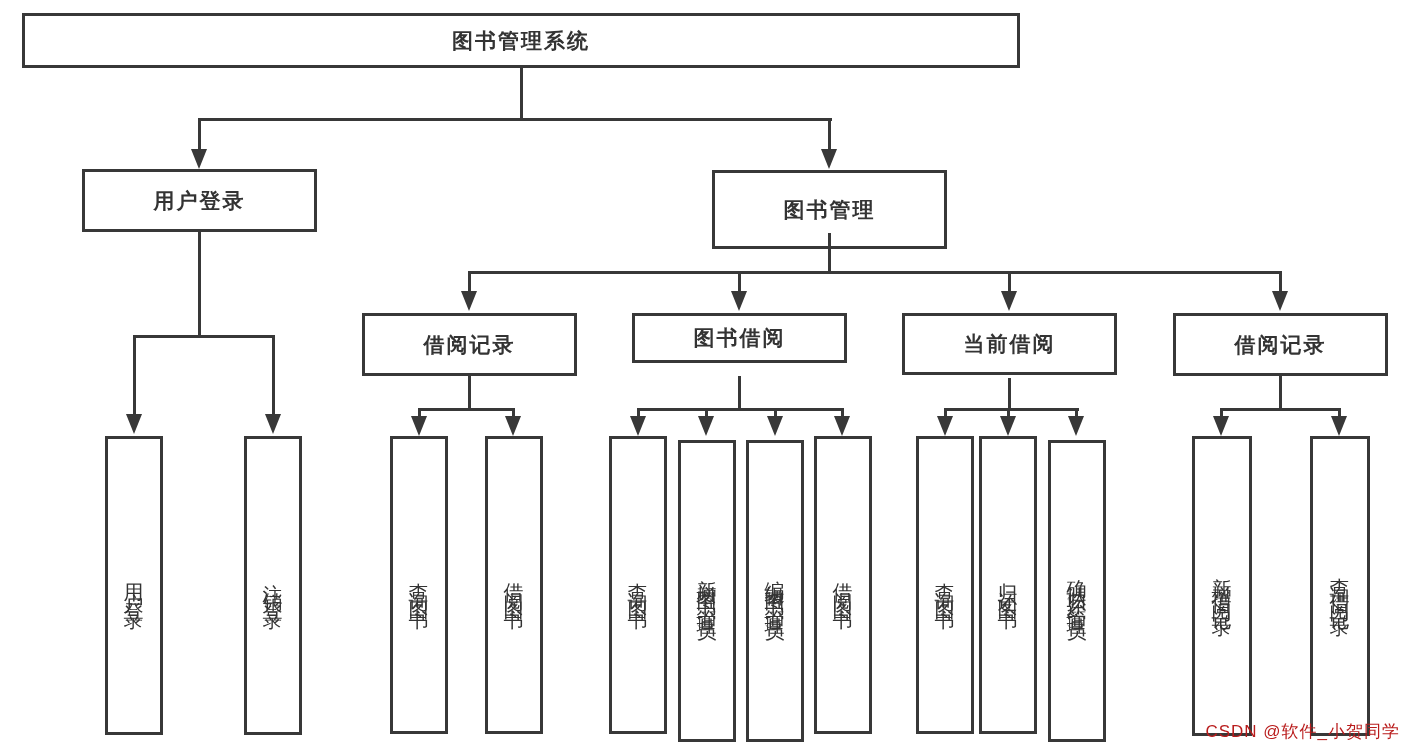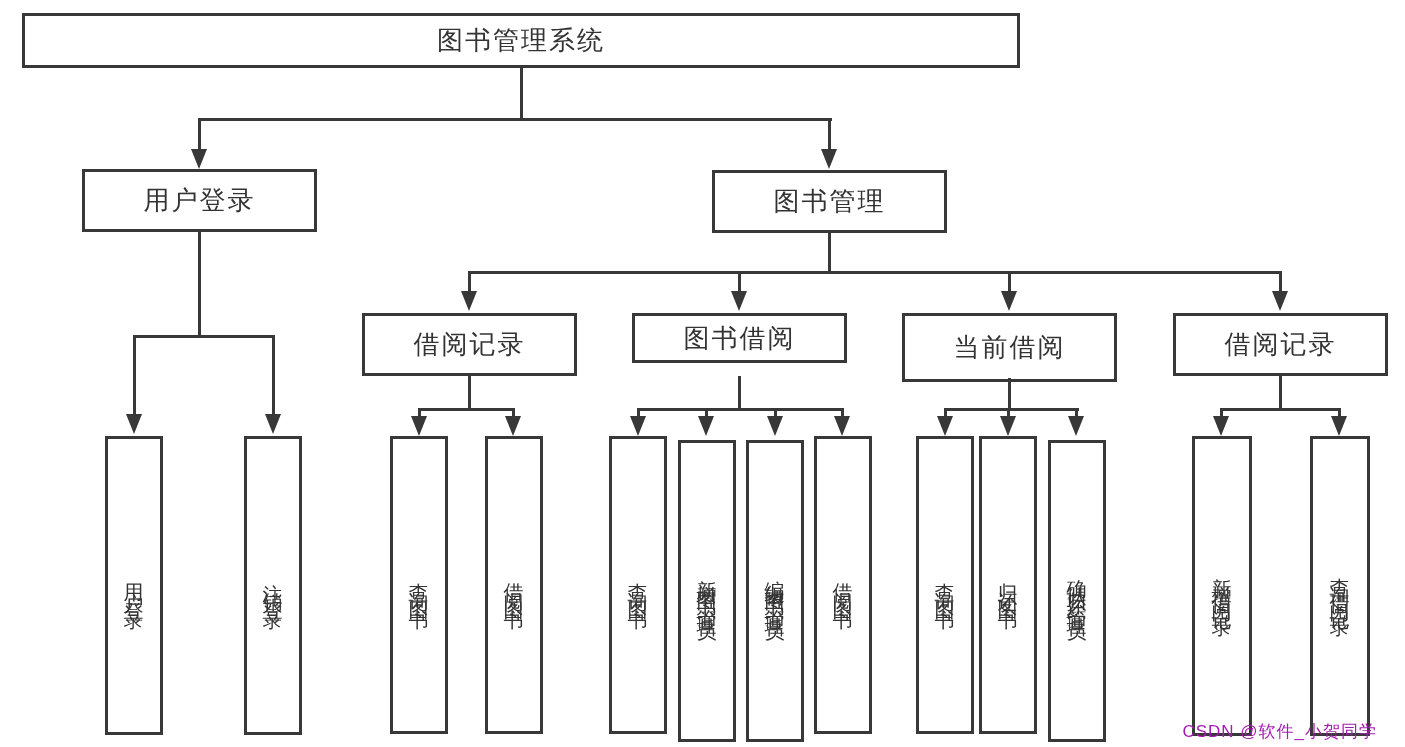--- a/index.html
+++ b/index.html
@@ -5,56 +5,56 @@
   * { margin:0; padding:0; box-sizing:border-box; }
   html,body { background:#ffffff; }
   body { font-family:"Liberation Sans","DejaVu Sans",sans-serif; }
   .canvas {
     position:relative; width:1405px; height:747px;
     background:#ffffff; overflow:hidden; color:#333333;
   }
   .node {
     position:absolute; border:3px solid #383838; background:#ffffff;
     display:flex; align-items:center; justify-content:center;
-    font-size:26px; color:#333333; letter-spacing:2px; white-space:nowrap;
+    font-size:21px; color:#333333; letter-spacing:2px; white-space:nowrap;font-weight:bold;
   }
   .vnode {
     position:absolute; border:3px solid #383838; background:#ffffff;
     display:flex; align-items:center; justify-content:center;
     font-size:20px; color:#333333; line-height:1;
     writing-mode:vertical-rl; text-orientation:upright; letter-spacing:9px;
   }
   .hline { position:absolute; height:3px; background:#383838; }
   .vline { position:absolute; width:3px; background:#383838; }
   .tri {
     position:absolute; width:0; height:0;
     border-left:8px solid transparent; border-right:8px solid transparent;
     border-top:20px solid #383838;
   }
   .watermark {
-    position:absolute; right:28px; bottom:4px;
-    font-size:17px; color:#a21caf; letter-spacing:1px; white-space:nowrap;
+    position:absolute; right:5px; bottom:4px;
+    font-size:17px; color:#b91c1c; letter-spacing:1px; white-space:nowrap;
   }
 </style>
 </head>
 <body>
 
 <div class="canvas">
 
   <div class="node" style="left:22px; top:13px; width:998px; height:55px;">图书管理系统</div>
 
   <div class="vline" style="left:520px; top:68px; height:50px;"></div>
   <div class="hline" style="left:198px; top:118px; width:634px;"></div>
   <div class="vline" style="left:198px; top:118px; height:33px;"></div>
   <div class="tri" style="left:191px; top:149px;"></div>
   <div class="vline" style="left:828px; top:118px; height:33px;"></div>
   <div class="tri" style="left:821px; top:149px;"></div>
 
   <div class="node" style="left:82px; top:169px; width:235px; height:63px;">用户登录</div>
-  <div class="node" style="left:712px; top:170px; width:235px; height:63px;">图书管理</div>
+  <div class="node" style="left:712px; top:170px; width:235px; height:79px;">图书管理</div>
 
   <div class="vline" style="left:198px; top:232px; height:103px;"></div>
   <div class="hline" style="left:133px; top:335px; width:142px;"></div>
   <div class="vline" style="left:133px; top:335px; height:79px;"></div>
   <div class="tri" style="left:126px; top:414px;"></div>
   <div class="vline" style="left:272px; top:335px; height:79px;"></div>
   <div class="tri" style="left:265px; top:414px;"></div>
 
   <div class="vline" style="left:828px; top:233px; height:38px;"></div>
   <div class="hline" style="left:468px; top:271px; width:814px;"></div>
@@ -62,21 +62,21 @@
   <div class="tri" style="left:461px; top:291px;"></div>
   <div class="vline" style="left:738px; top:271px; height:20px;"></div>
   <div class="tri" style="left:731px; top:291px;"></div>
   <div class="vline" style="left:1008px; top:271px; height:20px;"></div>
   <div class="tri" style="left:1001px; top:291px;"></div>
   <div class="vline" style="left:1279px; top:271px; height:20px;"></div>
   <div class="tri" style="left:1272px; top:291px;"></div>
 
   <div class="node" style="left:362px; top:313px; width:215px; height:63px;">借阅记录</div>
   <div class="node" style="left:632px; top:313px; width:215px; height:50px;">图书借阅</div>
-  <div class="node" style="left:902px; top:313px; width:215px; height:69px;">当前借阅</div>
+  <div class="node" style="left:902px; top:313px; width:215px; height:62px;">当前借阅</div>
   <div class="node" style="left:1173px; top:313px; width:215px; height:63px;">借阅记录</div>
 
   <div class="vline" style="left:468px; top:376px; height:32px;"></div>
   <div class="hline" style="left:418px; top:408px; width:97px;"></div>
   <div class="vline" style="left:418px; top:408px; height:8px;"></div>
   <div class="tri" style="left:411px; top:416px;"></div>
   <div class="vline" style="left:512px; top:408px; height:8px;"></div>
   <div class="tri" style="left:505px; top:416px;"></div>
 
   <div class="vline" style="left:738px; top:376px; height:32px;"></div>

